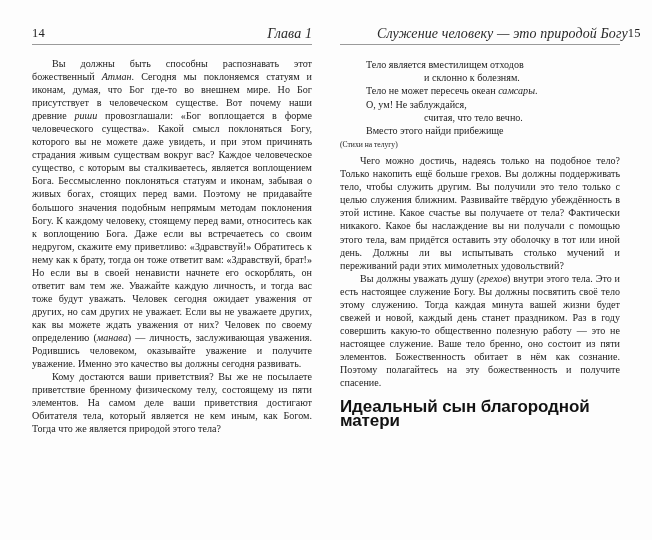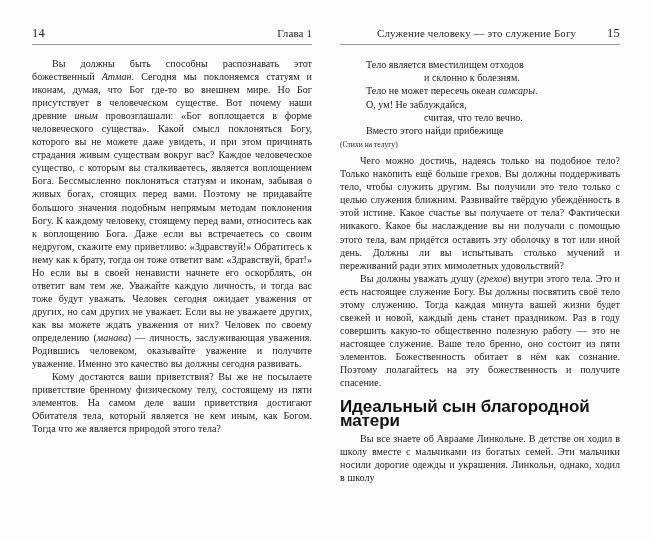--- a/index.html
+++ b/index.html
@@ -54,22 +54,23 @@
   }
 
   .folio {
     font-size: 12.5px;
     line-height: 13px;
     letter-spacing: 0.2px;
     color: #1f1f1f;
   }
 
   .runhead-title {
-    font-size: 11px;
+    font-size: 14px;
     line-height: 13px;
+    font-style: italic;
     color: #2a2a2a;
     white-space: nowrap;
     letter-spacing: 0.1px;
     padding-left: 37px;
   }
 
   
   .body-text p {
     margin: 0;
     font-size: 10.1px;
@@ -143,21 +144,21 @@
 
     <div class="runhead">
       <span class="folio">14</span>
       <span class="runhead-title">Глава 1</span>
     </div>
 
     <div class="body-text">
       <p>Вы должны быть способны распознавать этот
         божественный <em>Атман</em>. Сегодня мы поклоняемся
         статуям и иконам, думая, что Бог где-то во внешнем мире. Но Бог присутствует в человеческом
-        существе. Вот почему наши древние <em>иным</em> провозглашали:
+        существе. Вот почему наши древние <em>риши</em> провозглашали:
         «Бог воплощается в форме человеческого существа». Какой смысл поклоняться Богу,
         которого вы не можете даже увидеть, и при этом причинять страдания живым существам вокруг
         вас? Каждое человеческое существо, с которым вы сталкиваетесь, является воплощением Бога.
         Бессмысленно поклоняться статуям и иконам, забывая о живых богах, стоящих перед вами. Поэтому
         не придавайте большого значения подобным непрямым методам поклонения Богу. К каждому
         человеку, стоящему перед вами, относитесь как к воплощению Бога. Даже если вы встречаетесь со
         своим недругом, скажите ему приветливо: «Здравствуй!» Обратитесь к нему как к брату, тогда он
         тоже ответит вам: «Здравствуй, брат!» Но если вы в своей ненависти начнете его оскорблять, он
         ответит вам тем же. Уважайте каждую личность, и тогда вас тоже будут уважать. Человек сегодня
         ожидает уважения от других, но сам других не уважает. Если вы не уважаете других, как вы можете
@@ -170,21 +171,21 @@
         ваши приветствия достигают Обитателя тела, который является не кем иным, как Богом. Тогда что же
         является природой этого тела?</p>
     </div>
   </div>
 
   <div class="gutter"></div>
 
   <div class="page page-right">
 
     <div class="runhead">
-      <span class="runhead-title">Служение человеку — это служение Богу</span>
+      <span class="runhead-title">Служение человеку — это природой Богу</span>
       <span class="folio">15</span>
     </div>
 
     <div class="verse">
       <div class="verse-line">Тело является вместилищем отходов</div>
       <div class="verse-line indent">и склонно к болезням.</div>
       <div class="verse-line">Тело не может пересечь океан <em>самсары</em>.</div>
       <div class="verse-line">О, ум! Не заблуждайся,</div>
       <div class="verse-line indent">считая, что тело вечно.</div>
       <div class="verse-line">Вместо этого найди прибежище</div>
@@ -197,18 +198,15 @@
       <p>Вы должны уважать душу (<em>грехов</em>) внутри
         этого тела. Это и есть настоящее служение Богу. Вы должны посвятить своё тело этому служению.
         Тогда каждая минута вашей жизни будет свежей и новой, каждый день станет праздником. Раз в году
         совершить какую-то общественно полезную работу — это не настоящее служение. Ваше тело бренно,
         оно состоит из пяти элементов. Божественность обитает в нём как сознание. Поэтому полагайтесь
         на эту божественность и получите спасение.</p>
     </div>
 
     <h2 class="section-heading">Идеальный сын благородной матери</h2>
 
-    <div class="body-text">
-      <p>Вы все знаете об Аврааме Линкольне. В детстве он ходил в школу вместе с мальчиками из богатых семей. Эти мальчики носили дорогие одежды и украшения. Линкольн, однако, ходил в школу</p>
-    </div>
   </div>
 
 </div>
 
 </body></html>

